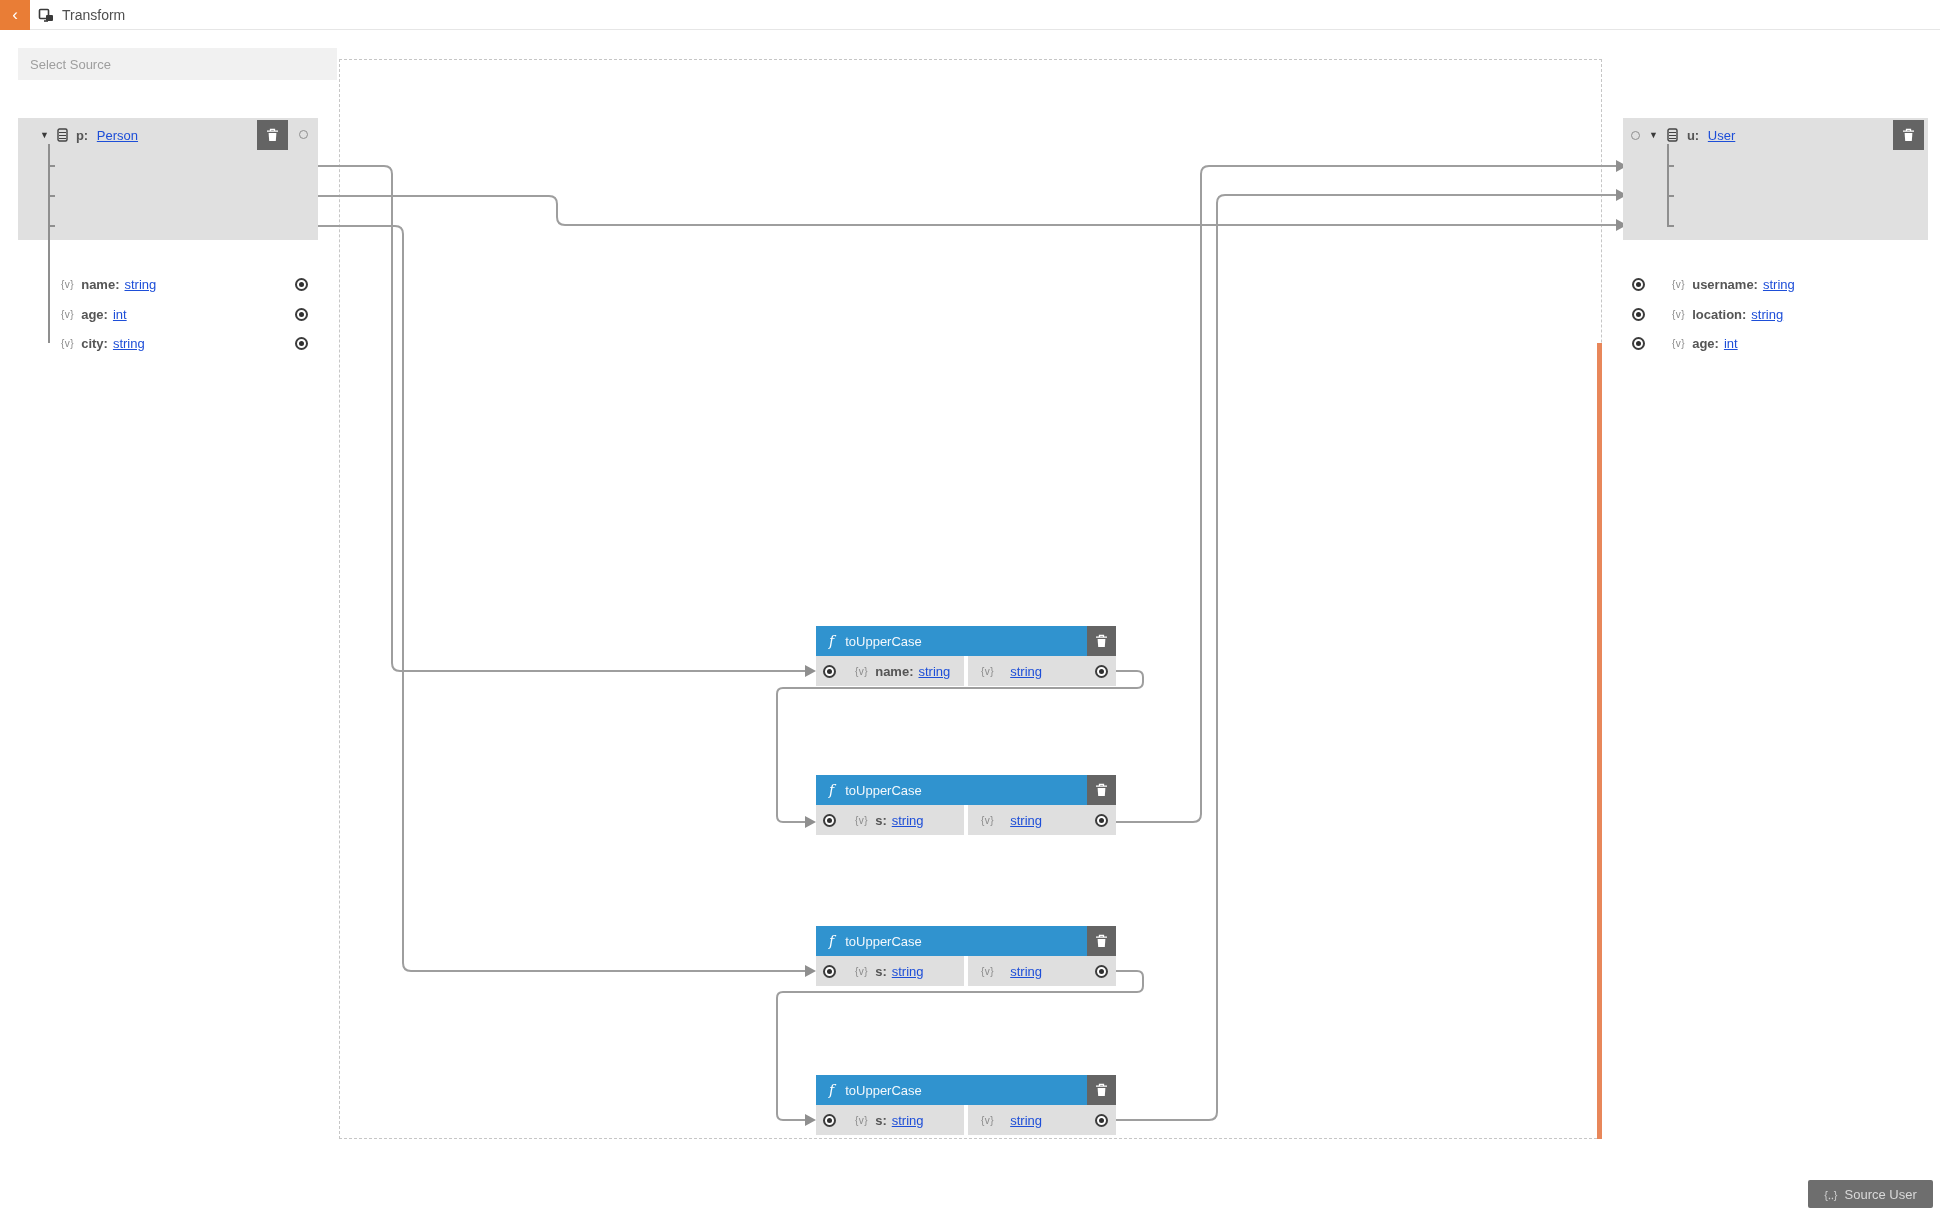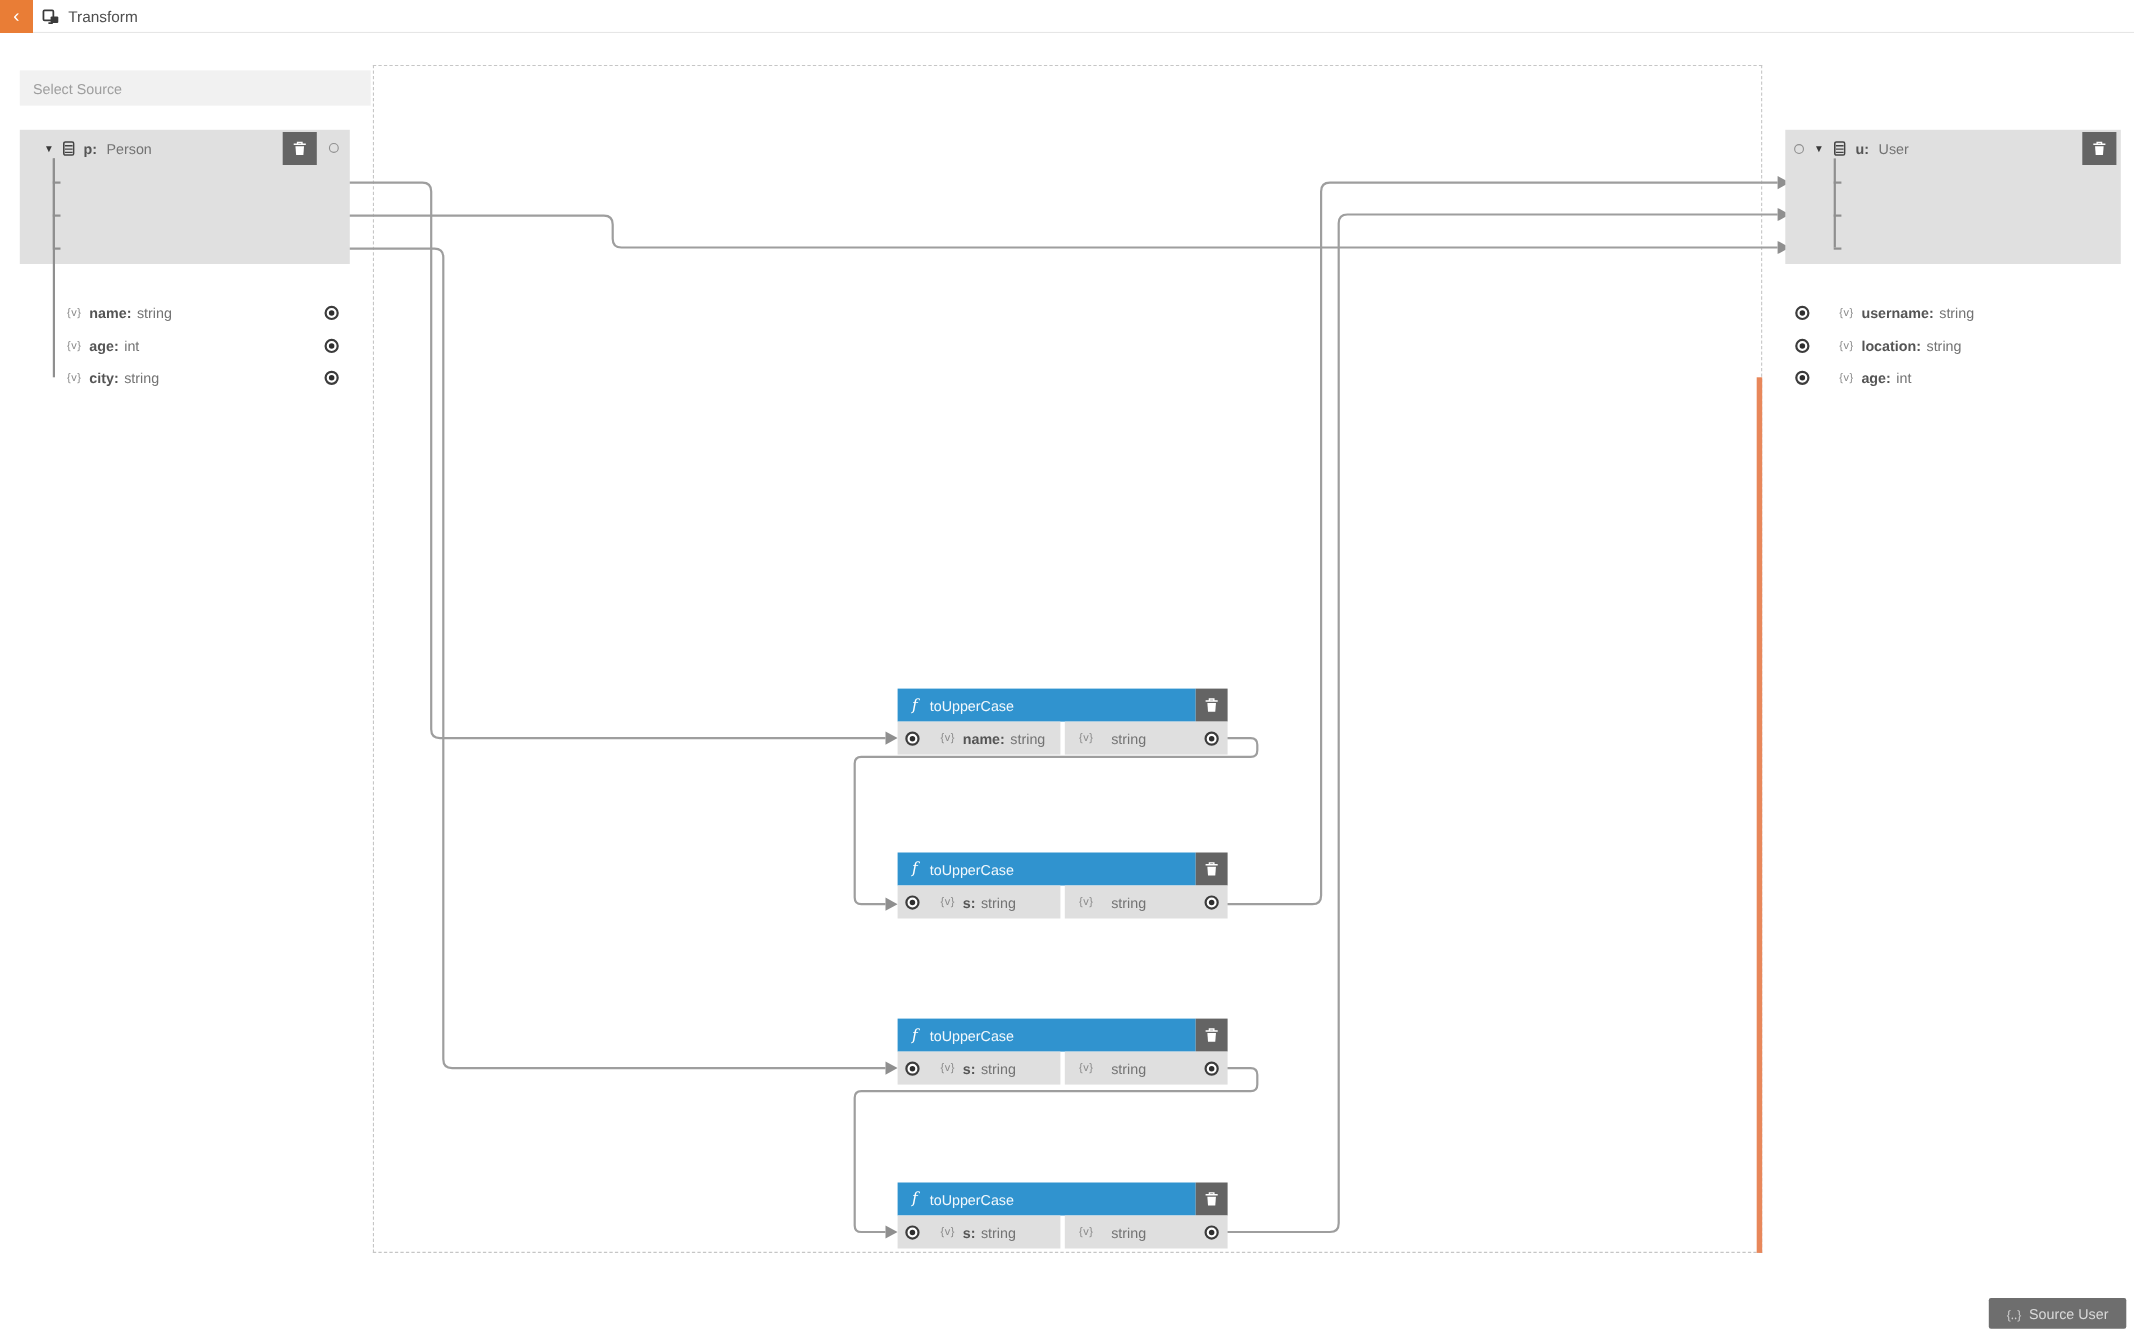--- a/index.html
+++ b/index.html
@@ -7,21 +7,21 @@
   body { font-family:"Liberation Sans", sans-serif; }
   .app { position:relative; width:1940px; height:1211px; background:#fff; overflow:hidden; }
 
   
   .topbar { position:absolute; left:0; top:0; width:1940px; height:30px; background:#fff; border-bottom:1px solid #e6e6e6; }
   .back-btn { position:absolute; left:0; top:0; width:30px; height:30px; background:#e97d36; border:none; color:#fff; font-size:17px; line-height:28px; cursor:pointer; }
   .app-title-wrap { position:absolute; left:38px; top:0; height:30px; display:flex; align-items:center; gap:7px; }
   .app-title { font-size:14px; color:#4f4f4f; }
 
   
-  .search-input { position:absolute; top:64px; width:319px; height:32px; background:#f1f1f1; border:none; outline:none; padding:0 12px; font-size:13px; color:#404040; font-family:"Liberation Sans",sans-serif; }
+  .search-input { position:absolute; top:48px; width:319px; height:32px; background:#f1f1f1; border:none; outline:none; padding:0 12px; font-size:13px; color:#404040; font-family:"Liberation Sans",sans-serif; }
   .search-input::placeholder { color:#9e9e9e; opacity:1; }
   .src-search { left:18px; }
   .tgt-search { left:1623px; }
 
   
   .canvas { position:absolute; left:339px; top:59px; width:1263px; height:1080px; border:1px dashed #c6c6c6; }
   .orange-marker { position:absolute; left:1597px; top:343px; width:5px; height:796px; background:#e8875a; }
 
   .wires { position:absolute; left:0; top:0; width:1940px; height:1211px; pointer-events:none; }
   .wires path.w { fill:none; stroke:#9e9e9e; stroke-width:2; }
@@ -32,21 +32,21 @@
   .src-panel { left:18px; width:300px; }
   .tgt-panel { left:1623px; width:305px; }
 
   .tree-row { position:absolute; left:0; width:100%; height:30px; display:flex; align-items:center; font-size:13px; color:#777; }
   .root-row { top:2px; }
   .row-1 { top:151px; } .row-2 { top:181px; } .row-3 { top:210px; }
   .panel .row-1, .panel .row-2, .panel .row-3 { position:absolute; }
 
   .caret { font-size:9px; color:#3a3a3a; cursor:pointer; }
   .bold { font-weight:bold; color:#555; }
-  .type { color:#737373; }
+  .type { color:#1d4ed8;text-decoration:underline; }
   .vbadge { font-size:10px; color:#8a8a8a; letter-spacing:0.5px; }
 
   .trash-btn { position:absolute; top:2px; width:31px; height:30px; background:#646464; border:none; cursor:pointer; display:flex; align-items:center; justify-content:center; }
   .src-panel .trash-btn { left:239px; }
   .tgt-panel .trash-btn { left:270px; }
 
   .radio { width:13px; height:13px; border-radius:50%; background:#fff; border:2px solid #3c3c3c; position:relative; cursor:pointer; flex:none; }
   .radio::after { content:""; position:absolute; left:2px; top:2px; width:5px; height:5px; border-radius:50%; background:#2e2e2e; }
   .circle { width:9px; height:9px; border-radius:50%; border:1.5px solid #8f8f8f; background:transparent; cursor:pointer; flex:none; }
 

